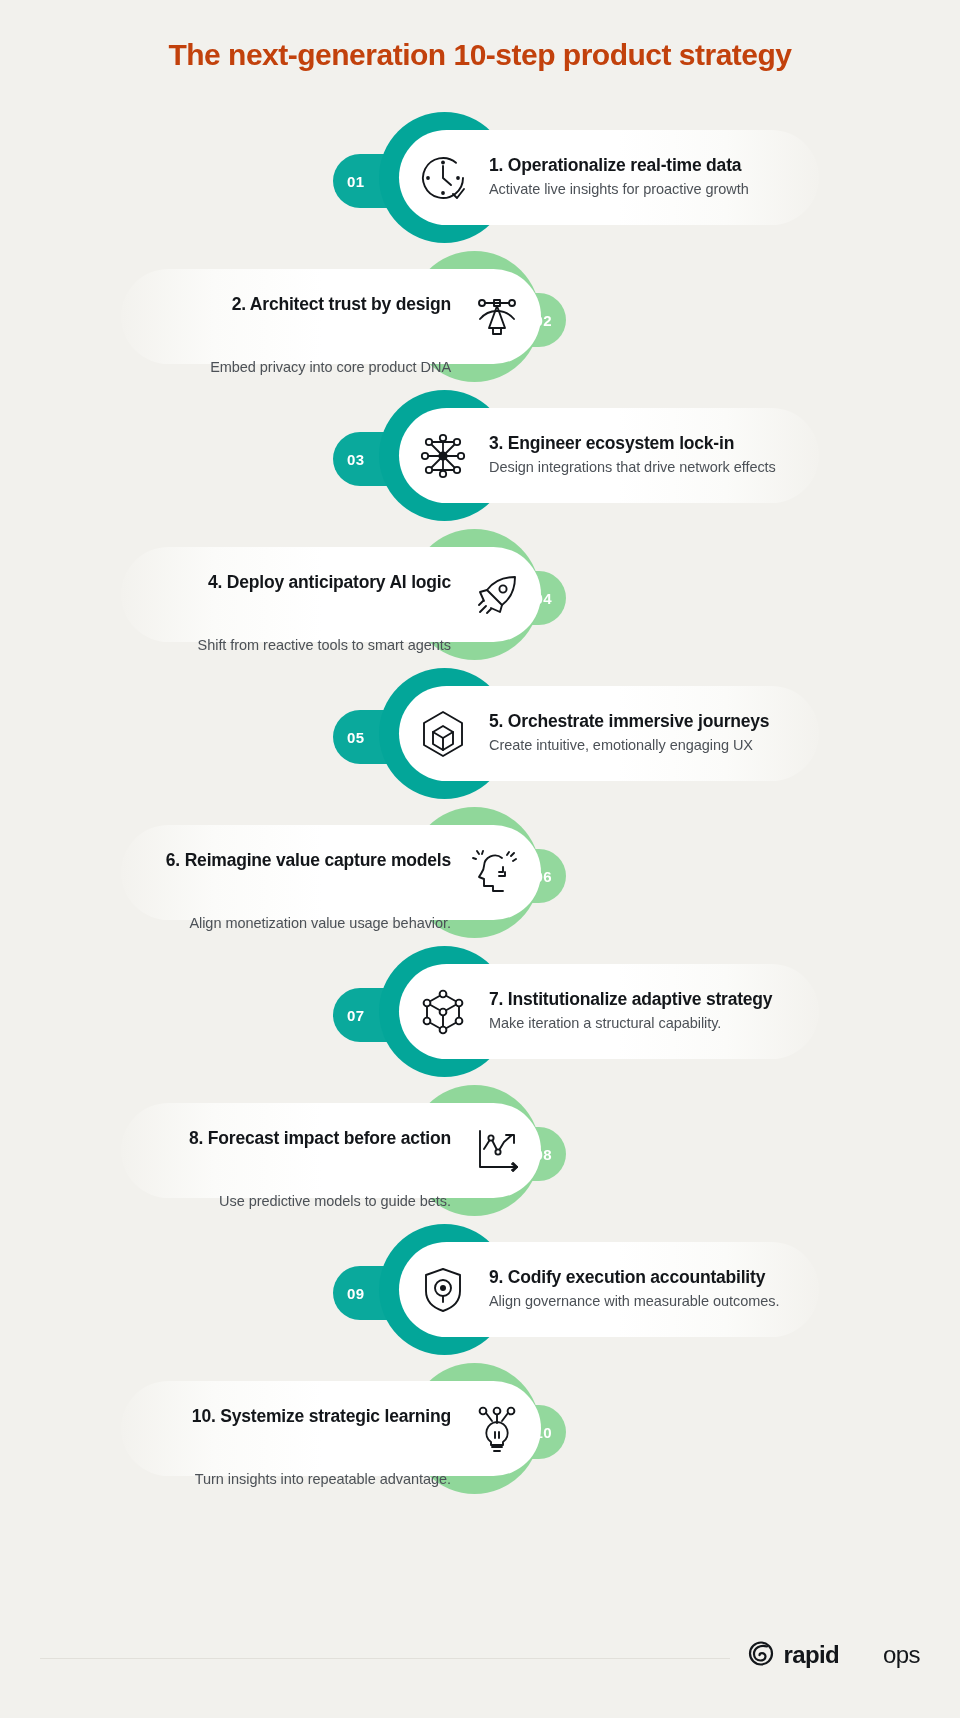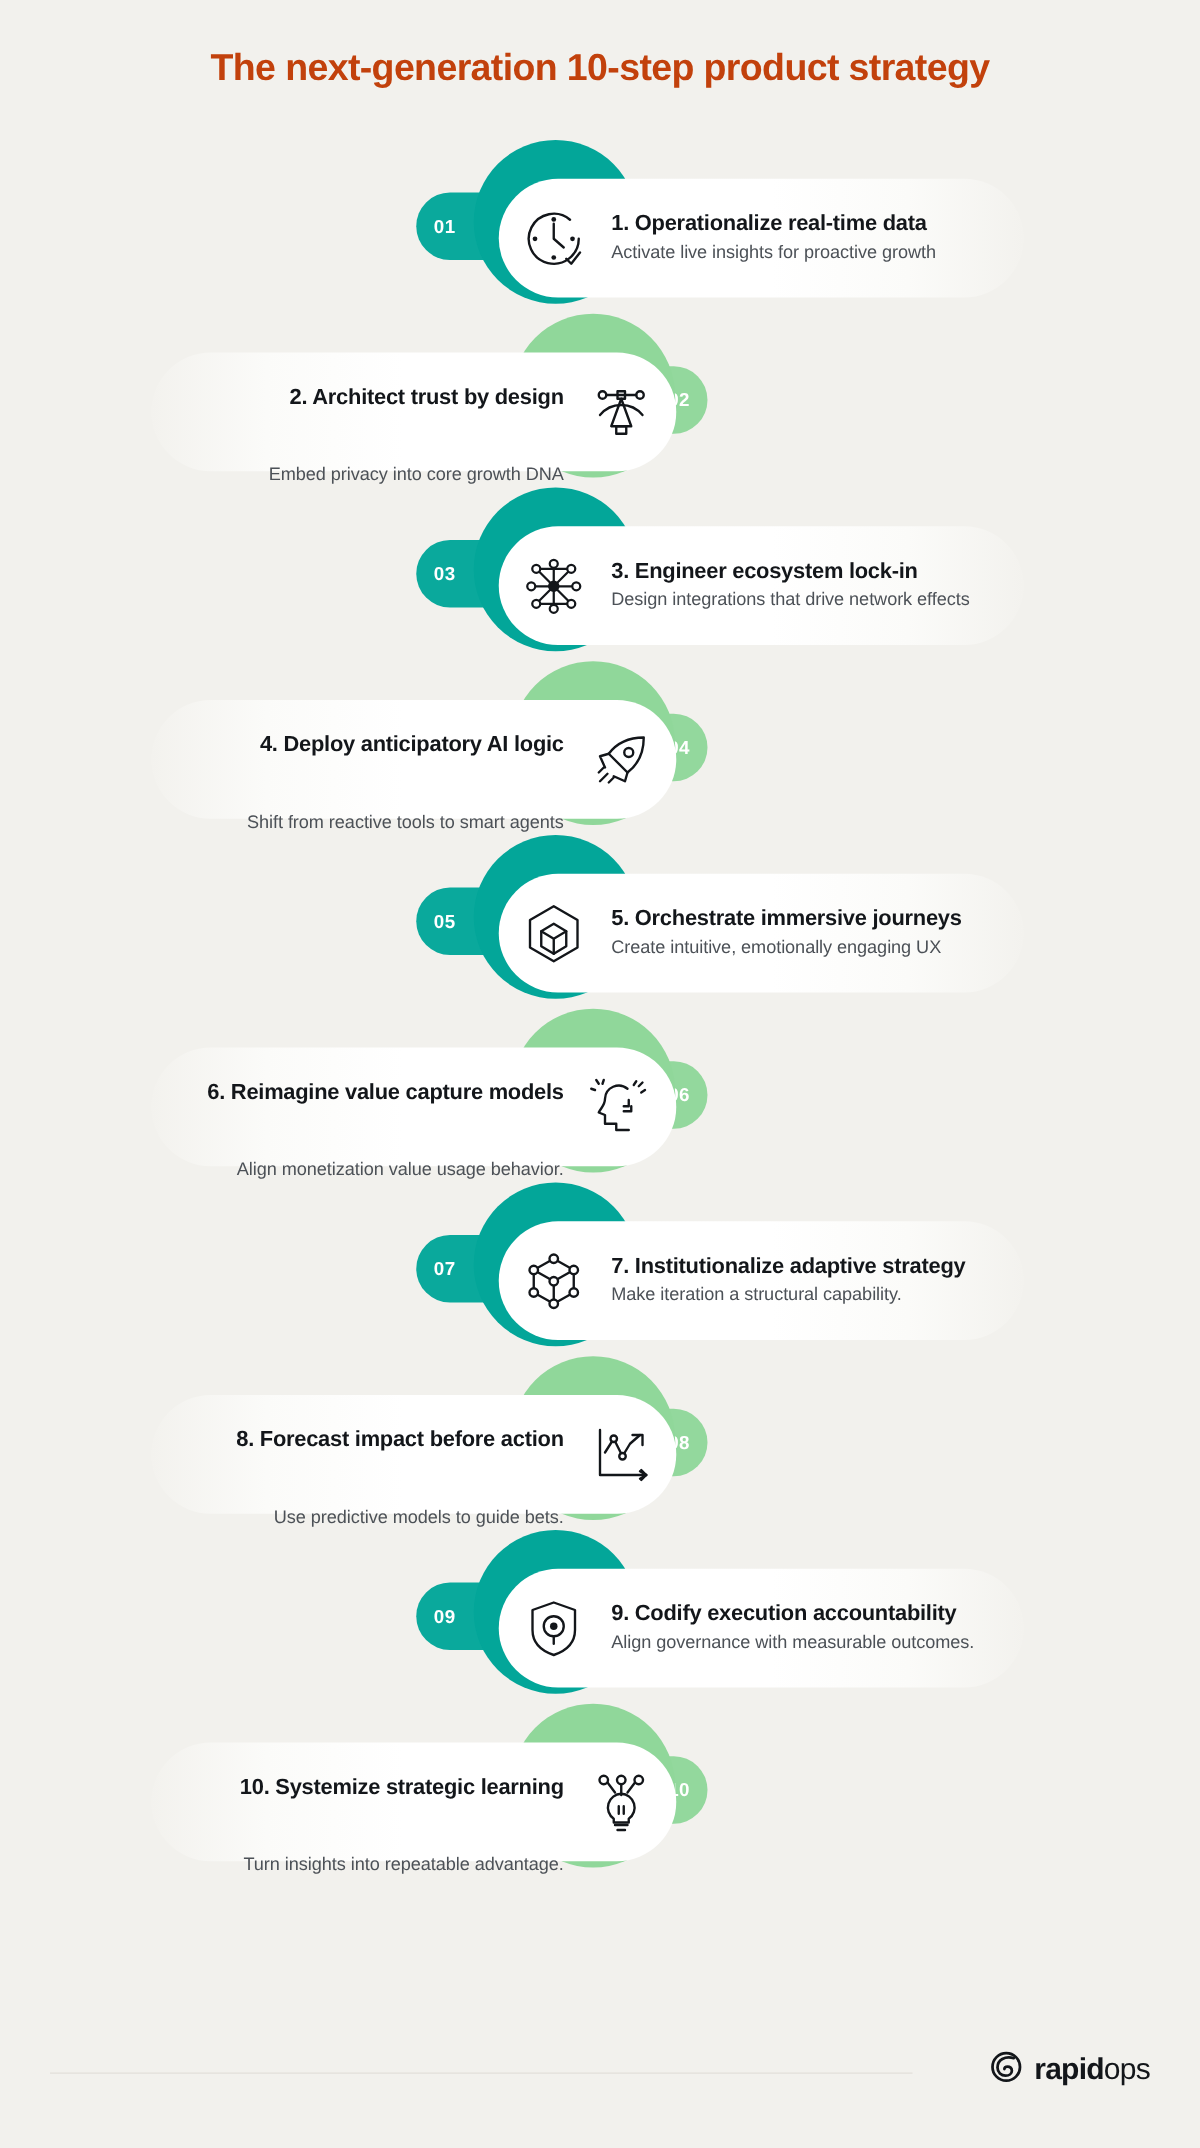--- a/index.html
+++ b/index.html
@@ -67,21 +67,21 @@
     align-items: center;
     color: #ffffff;
     font-size: 15px;
     font-weight: 700;
     letter-spacing: 0.4px;
   }
 
   
   .card {
     position: absolute;
-    top: 35px;
+    top: 22px;
     height: 95px;
     border-radius: 48px;
     z-index: 2;
     display: flex;
     align-items: center;
     gap: 14px;
     padding: 0 10px;
   }
 
   .icon-box {
@@ -171,21 +171,21 @@
     display: flex;
     align-items: center;
     gap: 7px;
   }
   .brand-text {
     font-size: 24px;
     letter-spacing: -0.6px;
     color: #13161a;
   }
   .brand-text b { font-weight: 700; }
-  .brand-text span { font-weight: 400; }
+  .brand-text span { font-weight: 400; padding-left: 44px; }
 </style>
 </head>
 <body>
 
 <div id="infographic">
 
   <div class="page-title">The next-generation 10-step product strategy</div>
 
   <div class="steps">
 
@@ -225,21 +225,21 @@
             <path d="M16 14h24"></path>
             <circle cx="13" cy="14" r="3"></circle>
             <circle cx="43" cy="14" r="3"></circle>
             <rect x="25" y="11" width="6" height="6"></rect>
             <path d="M28 17l-8 22h16z"></path>
             <rect x="24" y="39" width="8" height="6"></rect>
           </svg>
         </div>
         <div class="texts">
           <div class="step-title">2. Architect trust by design</div>
-          <div class="step-sub">Embed privacy into core growth DNA</div>
+          <div class="step-sub">Embed privacy into core product DNA</div>
         </div>
       </div>
     </div>
 
     <div class="step right">
       <div class="num-tab">
         <span>03</span>
       </div>
       <div class="disc"></div>
       <div class="card">

